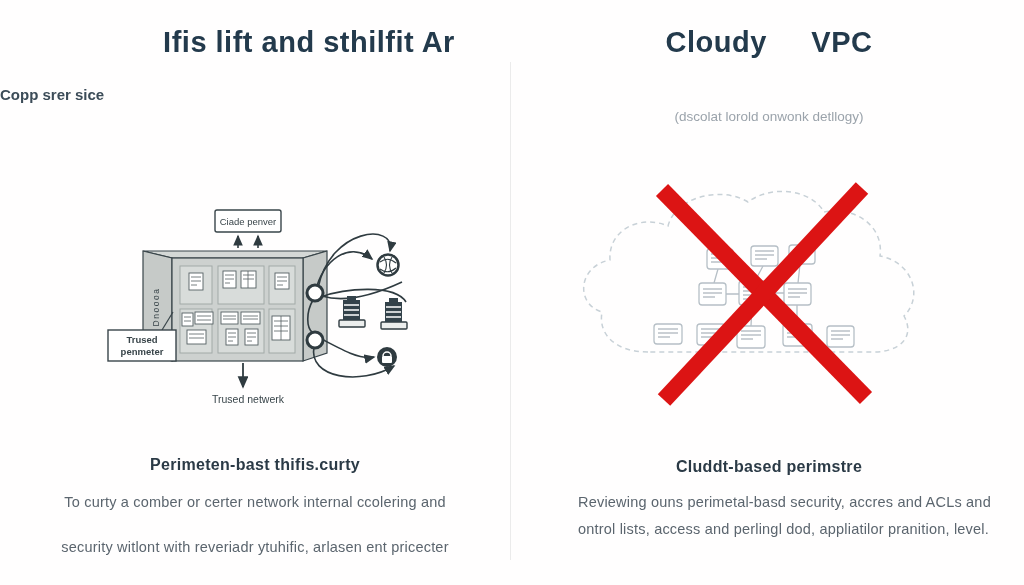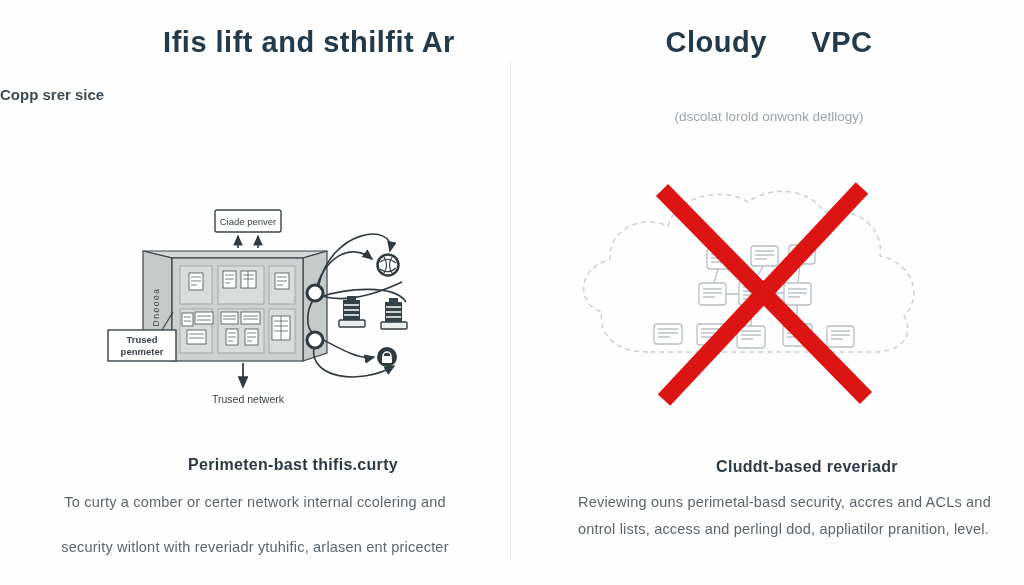--- a/index.html
+++ b/index.html
@@ -3,21 +3,21 @@
 <meta charset="utf-8">
 <style>
   html,body{margin:0;padding:0;background:#fff;}
   .canvas{position:relative;width:1024px;height:585px;background:#fffefe;overflow:hidden;
           font-family:"Liberation Sans","DejaVu Sans",sans-serif;}
   .abs{position:absolute;}
   .col-title{top:26px;width:510px;text-align:center;font-size:29px;font-weight:700;
              color:#233a4c;letter-spacing:.5px;}
   .sub{top:86px;width:510px;text-align:left;font-size:15px;font-weight:600;color:#3c4c58;}
   .note{top:109px;width:510px;text-align:center;font-size:13.5px;font-weight:400;color:#9ba3ab;}
-  .heading{width:510px;text-align:center;font-size:16px;font-weight:700;color:#2b3a46;letter-spacing:.3px;margin-left:38px;}
+  .heading{width:510px;text-align:center;font-size:16px;font-weight:700;color:#2b3a46;letter-spacing:.3px;}
   .bodyline{font-size:14.5px;color:#5b656e;letter-spacing:.2px;}
   .center510{width:510px;text-align:center;}
   .divider{left:510px;top:62px;width:1px;height:498px;background:#ebebeb;}
   svg text{font-family:"Liberation Sans","DejaVu Sans",sans-serif;}
 </style>
 </head>
 <body>
 
 <div class="canvas">
 
@@ -180,16 +180,16 @@
     <g stroke="#dc1414" stroke-width="17" stroke-linecap="butt">
       <path d="M662,190 L866,398"></path>
         <path d="M862,188 L664,400"></path>
     </g>
   </svg>
 
   <div class="abs heading" style="left:0;top:456px;">Perimeten-bast thifis.curty</div>
   <div class="abs bodyline center510" style="left:0;top:494px;">To curty a comber or certer network internal ccolering and</div>
   <div class="abs bodyline center510" style="left:0;top:539px;">security witlont with reveriadr ytuhific, arlasen ent pricecter</div>
 
-  <div class="abs heading" style="left:514px;top:458px;">Cluddt-based reveriadr</div>
+  <div class="abs heading" style="left:514px;top:458px;">Cluddt-based perimstre</div>
   <div class="abs bodyline" style="left:578px;top:494px;width:430px;">Reviewing ouns perimetal-basd security, accres and ACLs and</div>
   <div class="abs bodyline" style="left:578px;top:521px;width:430px;">ontrol lists, access and perlingl dod, appliatilor pranition, level.</div>
 </div>
 
 </body></html>

